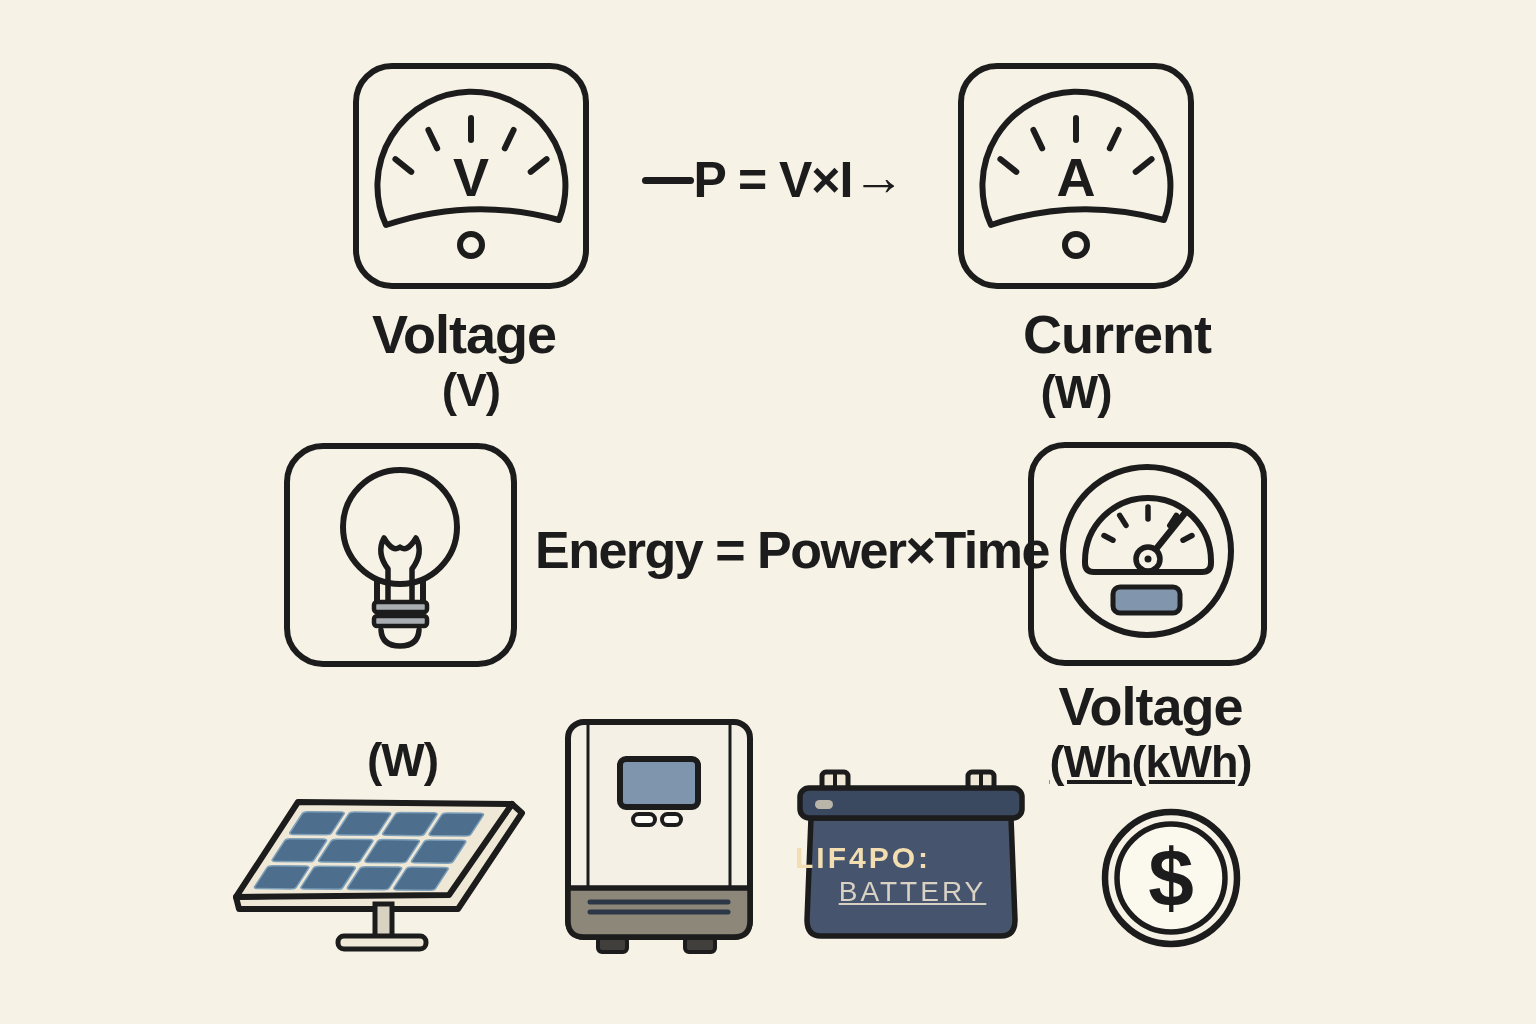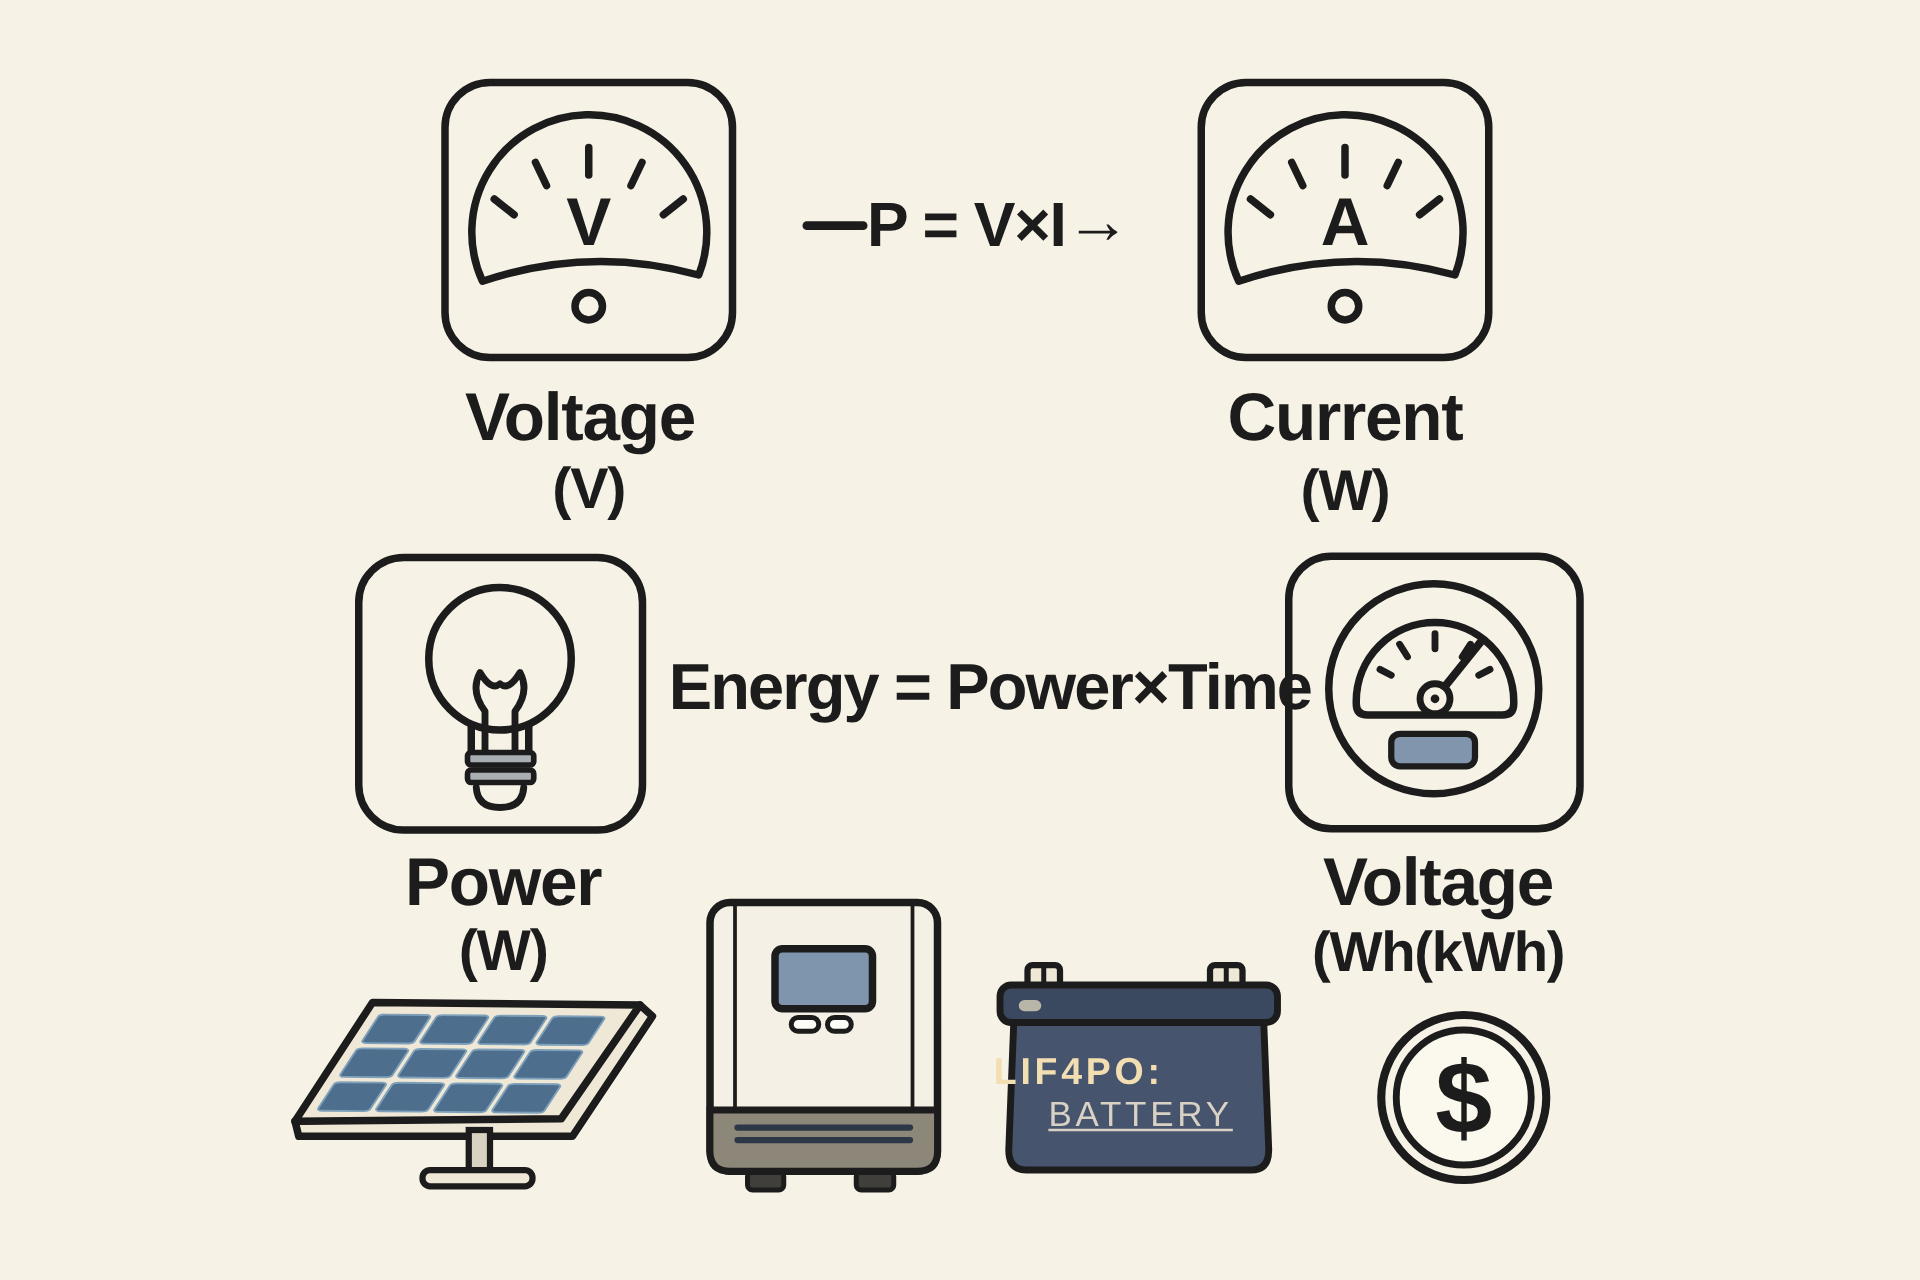--- a/index.html
+++ b/index.html
@@ -75,21 +75,21 @@
         <line x1="178.7" y1="109.8" x2="194.6" y2="97.2"></line>
         <line x1="59.3" y1="109.8" x2="43.4" y2="97.2"></line>
       </g>
       <text x="119" y="134" text-anchor="middle" font-size="54" font-weight="700" fill="#1c1c1c">A</text>
       <circle cx="119" cy="183" r="11" fill="none" stroke="#1c1c1c" stroke-width="6"></circle>
     </svg>
   </div>
 
   <div class="label label-main" style="left:345px;top:306px;width:238px;">Voltage</div>
   <div class="label label-unit" style="left:352px;top:366px;width:238px;">(V)</div>
-  <div class="label label-main" style="left:957px;top:306px;width:238px;">Current</div>
+  <div class="label label-main" style="left:998px;top:306px;width:238px;">Current</div>
   <div class="label label-unit" style="left:957px;top:368px;width:238px;">(W)</div>
 
   <div class="abs" style="left:283px;top:442px;width:235px;height:226px;">
     <svg width="235" height="226" viewBox="0 0 235 226">
       <rect x="4" y="4" width="227" height="218" rx="36" fill="none" stroke="#1c1c1c" stroke-width="6"></rect>
       <circle cx="117" cy="85" r="57" fill="none" stroke="#1c1c1c" stroke-width="6"></circle>
       <line x1="94" y1="137" x2="94" y2="160" stroke="#1c1c1c" stroke-width="6"></line>
       <line x1="140" y1="137" x2="140" y2="160" stroke="#1c1c1c" stroke-width="6"></line>
       <path d="M 105 158 L 105 127 Q 93 111 101 96 Q 110 111 117 105 Q 124 111 133 96 Q 141 111 129 127 L 129 158" fill="none" stroke="#1c1c1c" stroke-width="5.5" stroke-linecap="round" stroke-linejoin="round"></path>
       <rect x="91" y="160" width="53" height="10" rx="3" fill="#a9aeb3" stroke="#1c1c1c" stroke-width="4.5"></rect>
@@ -112,24 +112,23 @@
         <line x1="86" y1="99.2" x2="77" y2="94.5"></line>
         <line x1="156" y1="99.2" x2="165" y2="94.5"></line>
       </g>
       <line x1="121" y1="118" x2="158" y2="72" stroke="#1c1c1c" stroke-width="6.5" stroke-linecap="round"></line>
       <circle cx="121" cy="118" r="12" fill="#f7f2e6" stroke="#1c1c1c" stroke-width="5.5"></circle>
       <circle cx="121" cy="118" r="3.5" fill="#1c1c1c"></circle>
       <rect x="86" y="146" width="67" height="26" rx="7" fill="#8195ac" stroke="#1c1c1c" stroke-width="5"></rect>
     </svg>
   </div>
 
-  <div class="label label-main" style="left:285px;top:678px;width:235px;">Power</div>
   <div class="label label-unit" style="left:285px;top:736px;width:235px;">(W)</div>
   <div class="label label-main" style="left:1030px;top:678px;width:241px;">Voltage</div>
-  <div class="label label-unit" style="left:1030px;top:738px;width:241px;font-size:45px;">(Wh(kWh)</div>
+  <div class="label label-unit" style="left:1030px;top:738px;width:241px;font-size:45px;text-decoration:underline;">(Wh(kWh)</div>
 
   <div class="abs" style="left:225px;top:780px;width:310px;height:190px;">
     <svg width="310" height="190" viewBox="0 0 310 190">
       <polygon points="11,117 224,110 287,24 297,33 233,129 14,129" fill="#efe8d6" stroke="#1c1c1c" stroke-width="6" stroke-linejoin="round"></polygon>
       <polygon points="73,22 287,24 224,115 11,117" fill="#efe8d6" stroke="#1c1c1c" stroke-width="6" stroke-linejoin="round"></polygon>
       <g transform="matrix(214,2,-62,95,73,22)">
         <g fill="#4e6e8d" stroke="#7ea0ba" stroke-width="1.5" vector-effect="non-scaling-stroke">
           <rect x="0.055" y="0.10" width="0.195" height="0.24" rx="0.02" vector-effect="non-scaling-stroke"></rect>
           <rect x="0.272" y="0.10" width="0.195" height="0.24" rx="0.02" vector-effect="non-scaling-stroke"></rect>
           <rect x="0.489" y="0.10" width="0.195" height="0.24" rx="0.02" vector-effect="non-scaling-stroke"></rect>

